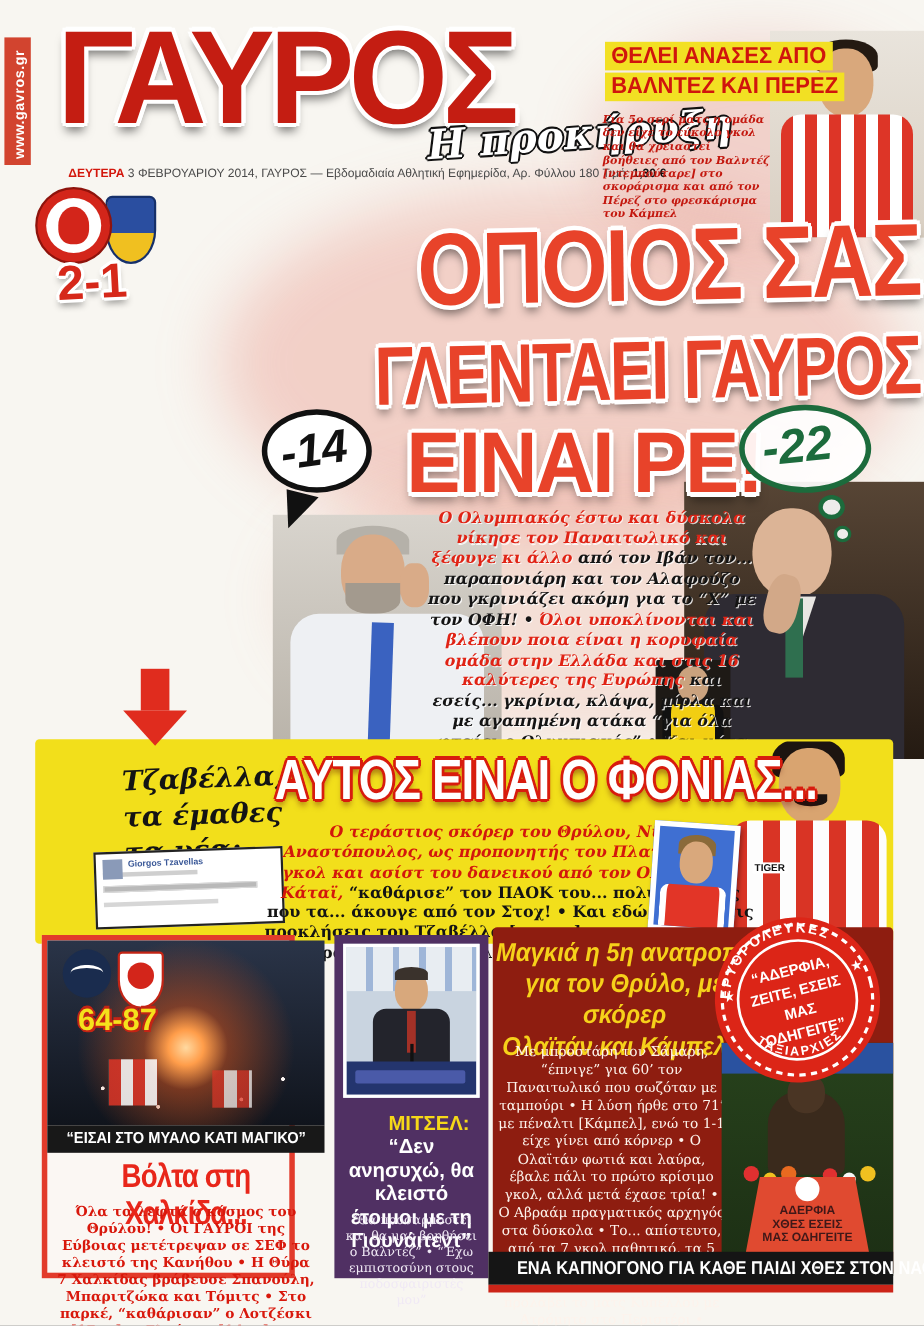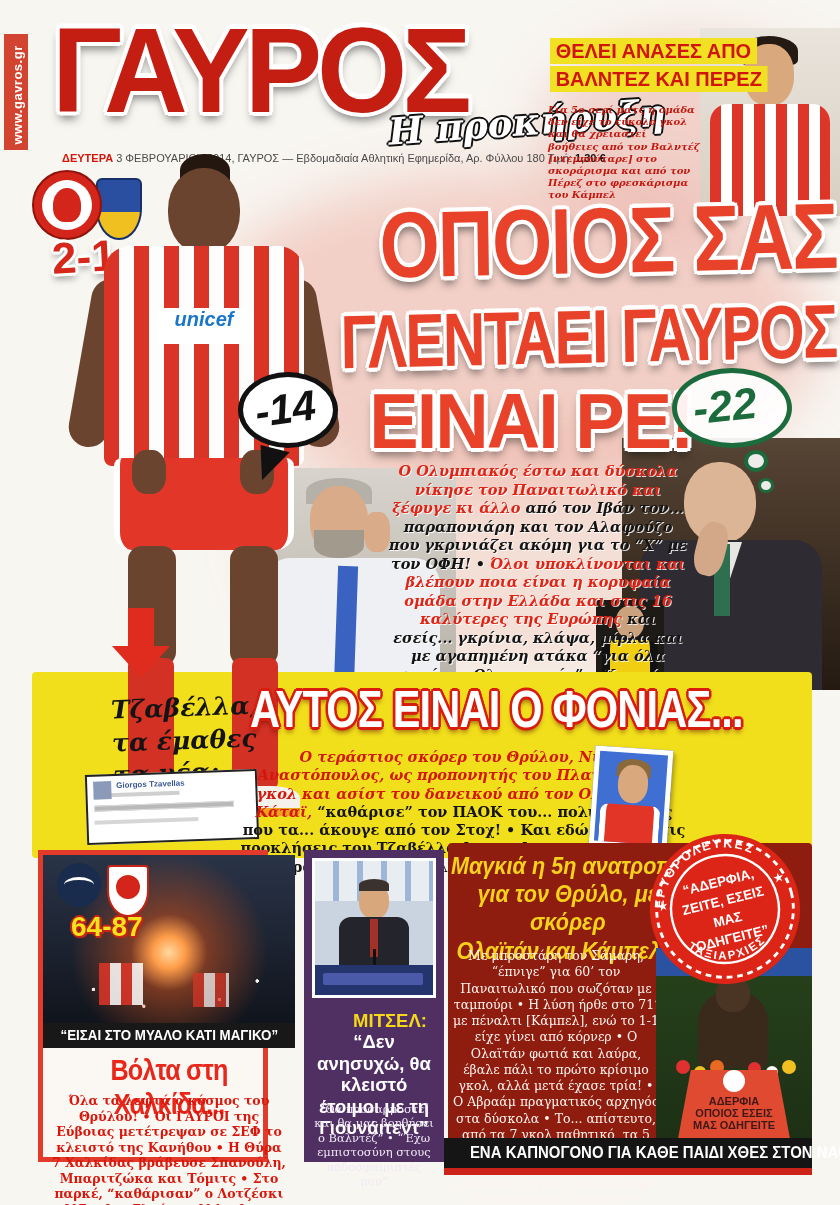--- a/index.html
+++ b/index.html
@@ -97,39 +97,20 @@
   <div class="abs" style="left:256px;top:448px;width:0;height:0;border-left:10px solid transparent;border-right:20px solid transparent;border-top:34px solid #111;transform:rotate(14deg);z-index:7;"></div>
 
   <div class="abs" style="left:672px;top:368px;width:120px;height:80px;background:rgba(255,255,255,.92);border:5px solid #1c6b3c;border-radius:50%;z-index:7;">
     <span class="b it" style="position:absolute;left:16px;top:8px;font-size:44px;color:#1c6b3c;transform:rotate(-6deg);">-22</span>
   </div>
   <div class="abs" style="left:744px;top:450px;width:24px;height:22px;border:4px solid #1c6b3c;border-radius:50%;background:rgba(255,255,255,.9);z-index:7;"></div>
   <div class="abs" style="left:758px;top:478px;width:16px;height:15px;border:3px solid #1c6b3c;border-radius:50%;background:rgba(255,255,255,.9);z-index:7;"></div>
 
   <div class="abs" style="left:32px;top:672px;width:780px;height:186px;background:#f2df1b;border-radius:4px;z-index:3;"></div>
 
-  <div class="abs" style="left:62px;top:158px;width:280px;height:690px;z-index:4;">
-    <div class="abs" style="left:118px;top:-4px;width:50px;height:32px;background:#241710;border-radius:50% 50% 10% 10%;"></div>
-    <div class="abs" style="left:106px;top:10px;width:72px;height:86px;background:#6b4430;border-radius:48%;"></div>
-    <div class="abs" style="left:18px;top:120px;width:40px;height:170px;background:#6b4430;border-radius:20px;transform:rotate(10deg);"></div>
-    <div class="abs" style="left:226px;top:120px;width:40px;height:170px;background:#6b4430;border-radius:20px;transform:rotate(-10deg);"></div>
-    <div class="abs stripesW" style="left:42px;top:88px;width:200px;height:220px;border-radius:26px 26px 8px 8px;"></div>
-    <div class="abs" style="left:94px;top:150px;width:96px;height:36px;background:#fff;border-radius:6px;text-align:center;">
-      <span class="b it" style="font-size:20px;color:#1a76c8;">unicef</span>
-    </div>
-    <div class="abs" style="left:52px;top:300px;width:180px;height:92px;background:#e23628;border-radius:8px 8px 18px 18px;border-left:6px solid #fff;border-right:6px solid #fff;"></div>
-    <div class="abs" style="left:70px;top:292px;width:34px;height:44px;background:#6b4430;border-radius:40%;"></div>
-    <div class="abs" style="left:178px;top:292px;width:34px;height:44px;background:#6b4430;border-radius:40%;"></div>
-    <div class="abs" style="left:66px;top:388px;width:48px;height:120px;background:#6b4430;border-radius:14px;"></div>
-    <div class="abs" style="left:168px;top:388px;width:48px;height:120px;background:#6b4430;border-radius:14px;"></div>
-    <div class="abs" style="left:66px;top:500px;width:46px;height:132px;background:#d33124;border-radius:8px;"></div>
-    <div class="abs" style="left:170px;top:500px;width:46px;height:132px;background:#d33124;border-radius:8px;"></div>
-    <div class="abs" style="left:48px;top:628px;width:70px;height:30px;background:#f5f2ec;border-bottom:8px solid #f0a020;border-radius:40% 20% 10% 10%;"></div>
-    <div class="abs" style="left:168px;top:628px;width:70px;height:30px;background:#f5f2ec;border-bottom:8px solid #f0a020;border-radius:20% 40% 10% 10%;"></div>
-  </div>
 
   <div class="abs" style="left:112px;top:608px;z-index:5;">
     <div class="abs" style="left:16px;top:0;width:26px;height:38px;background:#e02c1e;"></div>
     <div class="abs" style="left:0;top:38px;width:0;height:0;border-left:29px solid transparent;border-right:29px solid transparent;border-top:32px solid #e02c1e;"></div>
   </div>
 
   <div class="abs b it ser" style="left:112px;top:692px;font-size:25px;line-height:1.3;color:#141414;transform:rotate(-2deg);z-index:6;">
     <div>Τζαβέλλα,</div>
     <div>τα έμαθες</div>
     <div>τα νέα;</div>
@@ -147,20 +128,27 @@
   <div class="abs b ser ctr" style="left:238px;top:748px;width:452px;font-size:14.5px;line-height:1.26;z-index:6;">
     <span class="it" style="color:#d3170c;">Ο τεράστιος σκόρερ του Θρύλου, Νίκος Αναστόπουλος, ως προπονητής του Πλατανιά, με γκολ και ασίστ του δανεικού από τον Ολυμπιακό Κάταϊ, </span><span style="color:#141414;">“καθάρισε” τον ΠΑΟΚ του... πολύ Στέφενς που τα... άκουγε από τον Στοχ! • Και εδώ, είχαμε τις προκλήσεις του Τζαβέλλα [ποιου;] για τον κόσμο στο Καραϊσκάκη! • </span><span style="color:#141414;font-weight:bold;">Μυαλό θα βάλετε ποτέ τελικά;</span>
   </div>
 
   <div class="abs" style="left:592px;top:748px;width:78px;height:100px;background:#3f6fd2;border:5px solid #fff;transform:rotate(4deg);box-shadow:2px 3px 5px rgba(0,0,0,.35);z-index:6;overflow:hidden;">
     <div class="abs" style="left:18px;top:6px;width:34px;height:18px;background:#8a6a3a;border-radius:50% 50% 0 0;"></div>
     <div class="abs" style="left:20px;top:12px;width:30px;height:38px;background:#d9a87c;border-radius:46%;"></div>
     <div class="abs" style="left:4px;top:52px;width:60px;height:40px;background:#e23527;border-left:6px solid #fff;border-right:6px solid #fff;border-radius:8px 8px 0 0;"></div>
   </div>
 
+  <div class="abs" style="left:658px;top:674px;width:154px;height:182px;z-index:5;overflow:hidden;">
+    <div class="abs" style="left:44px;top:-4px;width:66px;height:38px;background:#1c1410;border-radius:50% 50% 20% 20%;"></div>
+    <div class="abs" style="left:50px;top:6px;width:56px;height:68px;background:#d9a470;border-radius:46%;"></div>
+    <div class="abs" style="left:64px;top:48px;width:30px;height:11px;background:#1c1410;border-radius:0 0 50% 50%;"></div>
+    <div class="abs stripesW" style="left:6px;top:72px;width:142px;height:110px;border-radius:18px 18px 0 0;"></div>
+    <span class="b" style="position:absolute;left:26px;top:110px;font-size:9px;color:#111;background:#fff;padding:0 2px;">TIGER</span>
+  </div>
 
   <div class="abs" style="left:38px;top:850px;width:230px;height:312px;border:5px solid #e23b2b;background:#fbf7f3;z-index:6;">
     <div class="abs" style="left:0;top:0;width:252px;height:168px;background:radial-gradient(circle at 50% 58%,#ffd9a0 0%,#ff9d4a 10%,rgba(200,80,30,.55) 24%,rgba(22,30,46,0) 62%),radial-gradient(1.5px at 20% 80%,#fff 0 1.5px,transparent 2px),radial-gradient(1.5px at 70% 86%,#fff 0 1.5px,transparent 2px),radial-gradient(1.5px at 40% 90%,#fff 0 1.5px,transparent 2px),radial-gradient(1.5px at 85% 75%,#fff 0 1.5px,transparent 2px),linear-gradient(180deg,#2a3448,#10141c);overflow:hidden;">
       <div class="abs stripes" style="left:56px;top:108px;width:44px;height:42px;opacity:.85;"></div>
       <div class="abs stripes" style="left:150px;top:118px;width:36px;height:34px;opacity:.7;"></div>
     </div>
     <div class="abs" style="left:14px;top:8px;width:44px;height:44px;background:#1a2c4e;border-radius:50%;">
       <div style="position:absolute;left:7px;top:14px;width:30px;height:16px;border-top:3px solid #fff;border-radius:50%;"></div>
     </div>
     <div class="abs" style="left:64px;top:10px;width:42px;height:52px;background:#fff;border:2px solid #c32415;border-radius:4px 4px 50% 50%;">
@@ -205,21 +193,21 @@
     <div class="abs" style="left:60px;top:28px;width:34px;height:36px;background:#4a3524;border-radius:46%;"></div>
     <div class="abs" style="left:20px;top:112px;width:14px;height:14px;background:#e03030;border-radius:50%;"></div>
     <div class="abs" style="left:38px;top:118px;width:12px;height:12px;background:#f0c020;border-radius:50%;"></div>
     <div class="abs" style="left:54px;top:112px;width:14px;height:14px;background:#e86a20;border-radius:50%;"></div>
     <div class="abs" style="left:92px;top:114px;width:13px;height:13px;background:#e03030;border-radius:50%;"></div>
     <div class="abs" style="left:110px;top:118px;width:12px;height:12px;background:#f7f7f7;border-radius:50%;"></div>
     <div class="abs" style="left:126px;top:112px;width:14px;height:14px;background:#f0c020;border-radius:50%;"></div>
     <div class="abs ctr" style="left:18px;top:122px;width:120px;height:90px;background:#e04a30;clip-path:polygon(14% 0,86% 0,100% 100%,0 100%);padding-top:0;">
       <div style="width:22px;height:22px;background:#fff;border-radius:50%;margin:0 auto 3px;"></div>
       <div class="b" style="font-size:11px;color:#401818;">ΑΔΕΡΦΙΑ</div>
-      <div class="b" style="font-size:11px;color:#401818;">ΟΠΟΙΟΣ ΕΣΕΙΣ</div>
+      <div class="b" style="font-size:11px;color:#401818;">ΧΘΕΣ ΕΣΕΙΣ</div>
       <div class="b" style="font-size:11px;color:#401818;">ΜΑΣ ΟΔΗΓΕΙΤΕ</div>
     </div>
   </div>
 
   <div class="abs" style="left:648px;top:832px;width:154px;height:154px;transform:rotate(-14deg);z-index:8;">
     <svg width="154" height="154" viewBox="0 0 160 160">
       <circle cx="80" cy="80" r="78" fill="#dc2517"></circle>
       <circle cx="80" cy="80" r="71" fill="none" stroke="#ffffff" stroke-width="3" stroke-dasharray="6 5"></circle>
       <circle cx="80" cy="80" r="56" fill="none" stroke="#ffffff" stroke-width="2.5"></circle>
       <defs>

